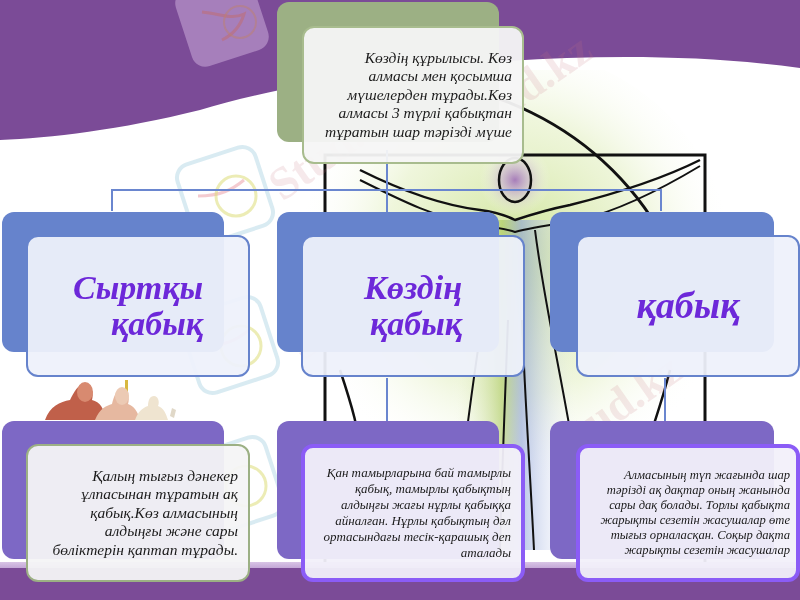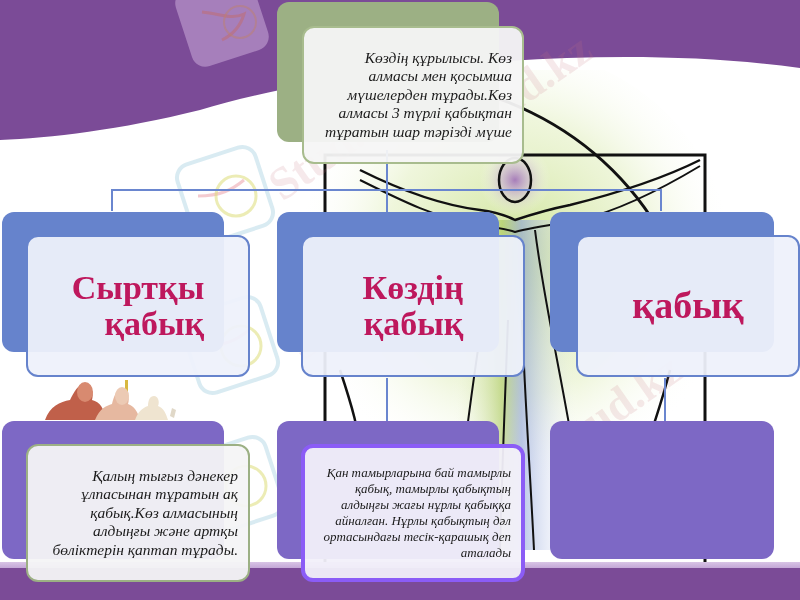--- a/index.html
+++ b/index.html
@@ -28,21 +28,21 @@
 
   .back-blue { background: #6683cc; }
   .back-green { background: #9cb084; }
   .back-purple { background: #7d68c5; }
 
   .front-blue { background: rgba(238, 241, 251, 0.94); border: 2px solid #6683cc; }
   .front-green { background: rgba(246, 246, 246, 0.95); border: 2px solid #a8bc8e; }
   .front-purple { background: rgba(242, 240, 250, 0.95); border: 4px solid #8b5cf6; }
   .front-purple-g { background: rgba(244, 244, 246, 0.95); border: 2px solid #9cb084; }
 
-  .title-text { font-family: "Liberation Serif", serif; font-weight: bold; color: #be185d; line-height: 1.05; }
+  .title-text { font-family: "Liberation Serif", serif; font-weight: bold; color: #6d28d9; line-height: 1.05; font-style: italic; }
   .body-text { font-family: "Liberation Serif", serif; font-style: italic; color: #1a1a1a; line-height: 1.22; }
 
   .anatomy { position: absolute; left: 40px; top: 378px; width: 140px; height: 42px; }
 </style>
 </head>
 <body>
 
 <div class="slide">
 
   <svg class="top-swoosh" viewBox="0 0 800 150" preserveAspectRatio="none">
@@ -159,23 +159,26 @@
 
   <div class="node-back back-blue" style="left:550px;top:212px;width:224px;height:140px;"></div>
   <div class="node-front front-blue" style="left:576px;top:235px;width:224px;height:142px;">
     <div class="title-text" style="font-size:38px;">
       <div>қабық</div>
     </div>
   </div>
 
   <div class="node-back back-purple" style="left:2px;top:421px;width:222px;height:138px;"></div>
   <div class="node-front front-purple-g" style="left:26px;top:444px;width:224px;height:138px;padding:4px 10px;">
-    <div class="body-text" style="font-size:15.5px;line-height:1.2;">Қалың тығыз дәнекер ұлпасынан тұратын ақ қабық.Көз алмасының алдыңғы және артқы бөліктерін қаптап тұрады.</div>
+    <div class="body-text" style="font-size:15.5px;line-height:1.2;">Қалың тығыз дәнекер ұлпасынан тұратын ақ қабық.Көз алмасының алдыңғы және сары бөліктерін қаптап тұрады.</div>
   </div>
 
   <div class="node-back back-purple" style="left:277px;top:421px;width:222px;height:138px;"></div>
   <div class="node-front front-purple" style="left:301px;top:444px;width:224px;height:138px;padding:4px 10px;">
     <div class="body-text" style="font-size:13px;line-height:1.22;">Қан тамырларына бай тамырлы қабық, тамырлы қабықтың алдыңғы жағы нұрлы қабыққа айналған. Нұрлы қабықтың дәл ортасындағы тесік-қарашық деп аталады</div>
   </div>
 
   <div class="node-back back-purple" style="left:550px;top:421px;width:224px;height:138px;"></div>
+  <div class="node-front front-purple" style="left:576px;top:444px;width:224px;height:138px;padding:2px 6px;">
+    <div class="body-text" style="font-size:12.6px;line-height:1.2;">Алмасының түп жағында шар тәрізді ақ дақтар оның жанында сары дақ болады. Торлы қабықта жарықты сезетін жасушалар өте тығыз орналасқан. Соқыр дақта жарықты сезетін жасушалар</div>
+  </div>
 
 </div>
 
 </body></html>

